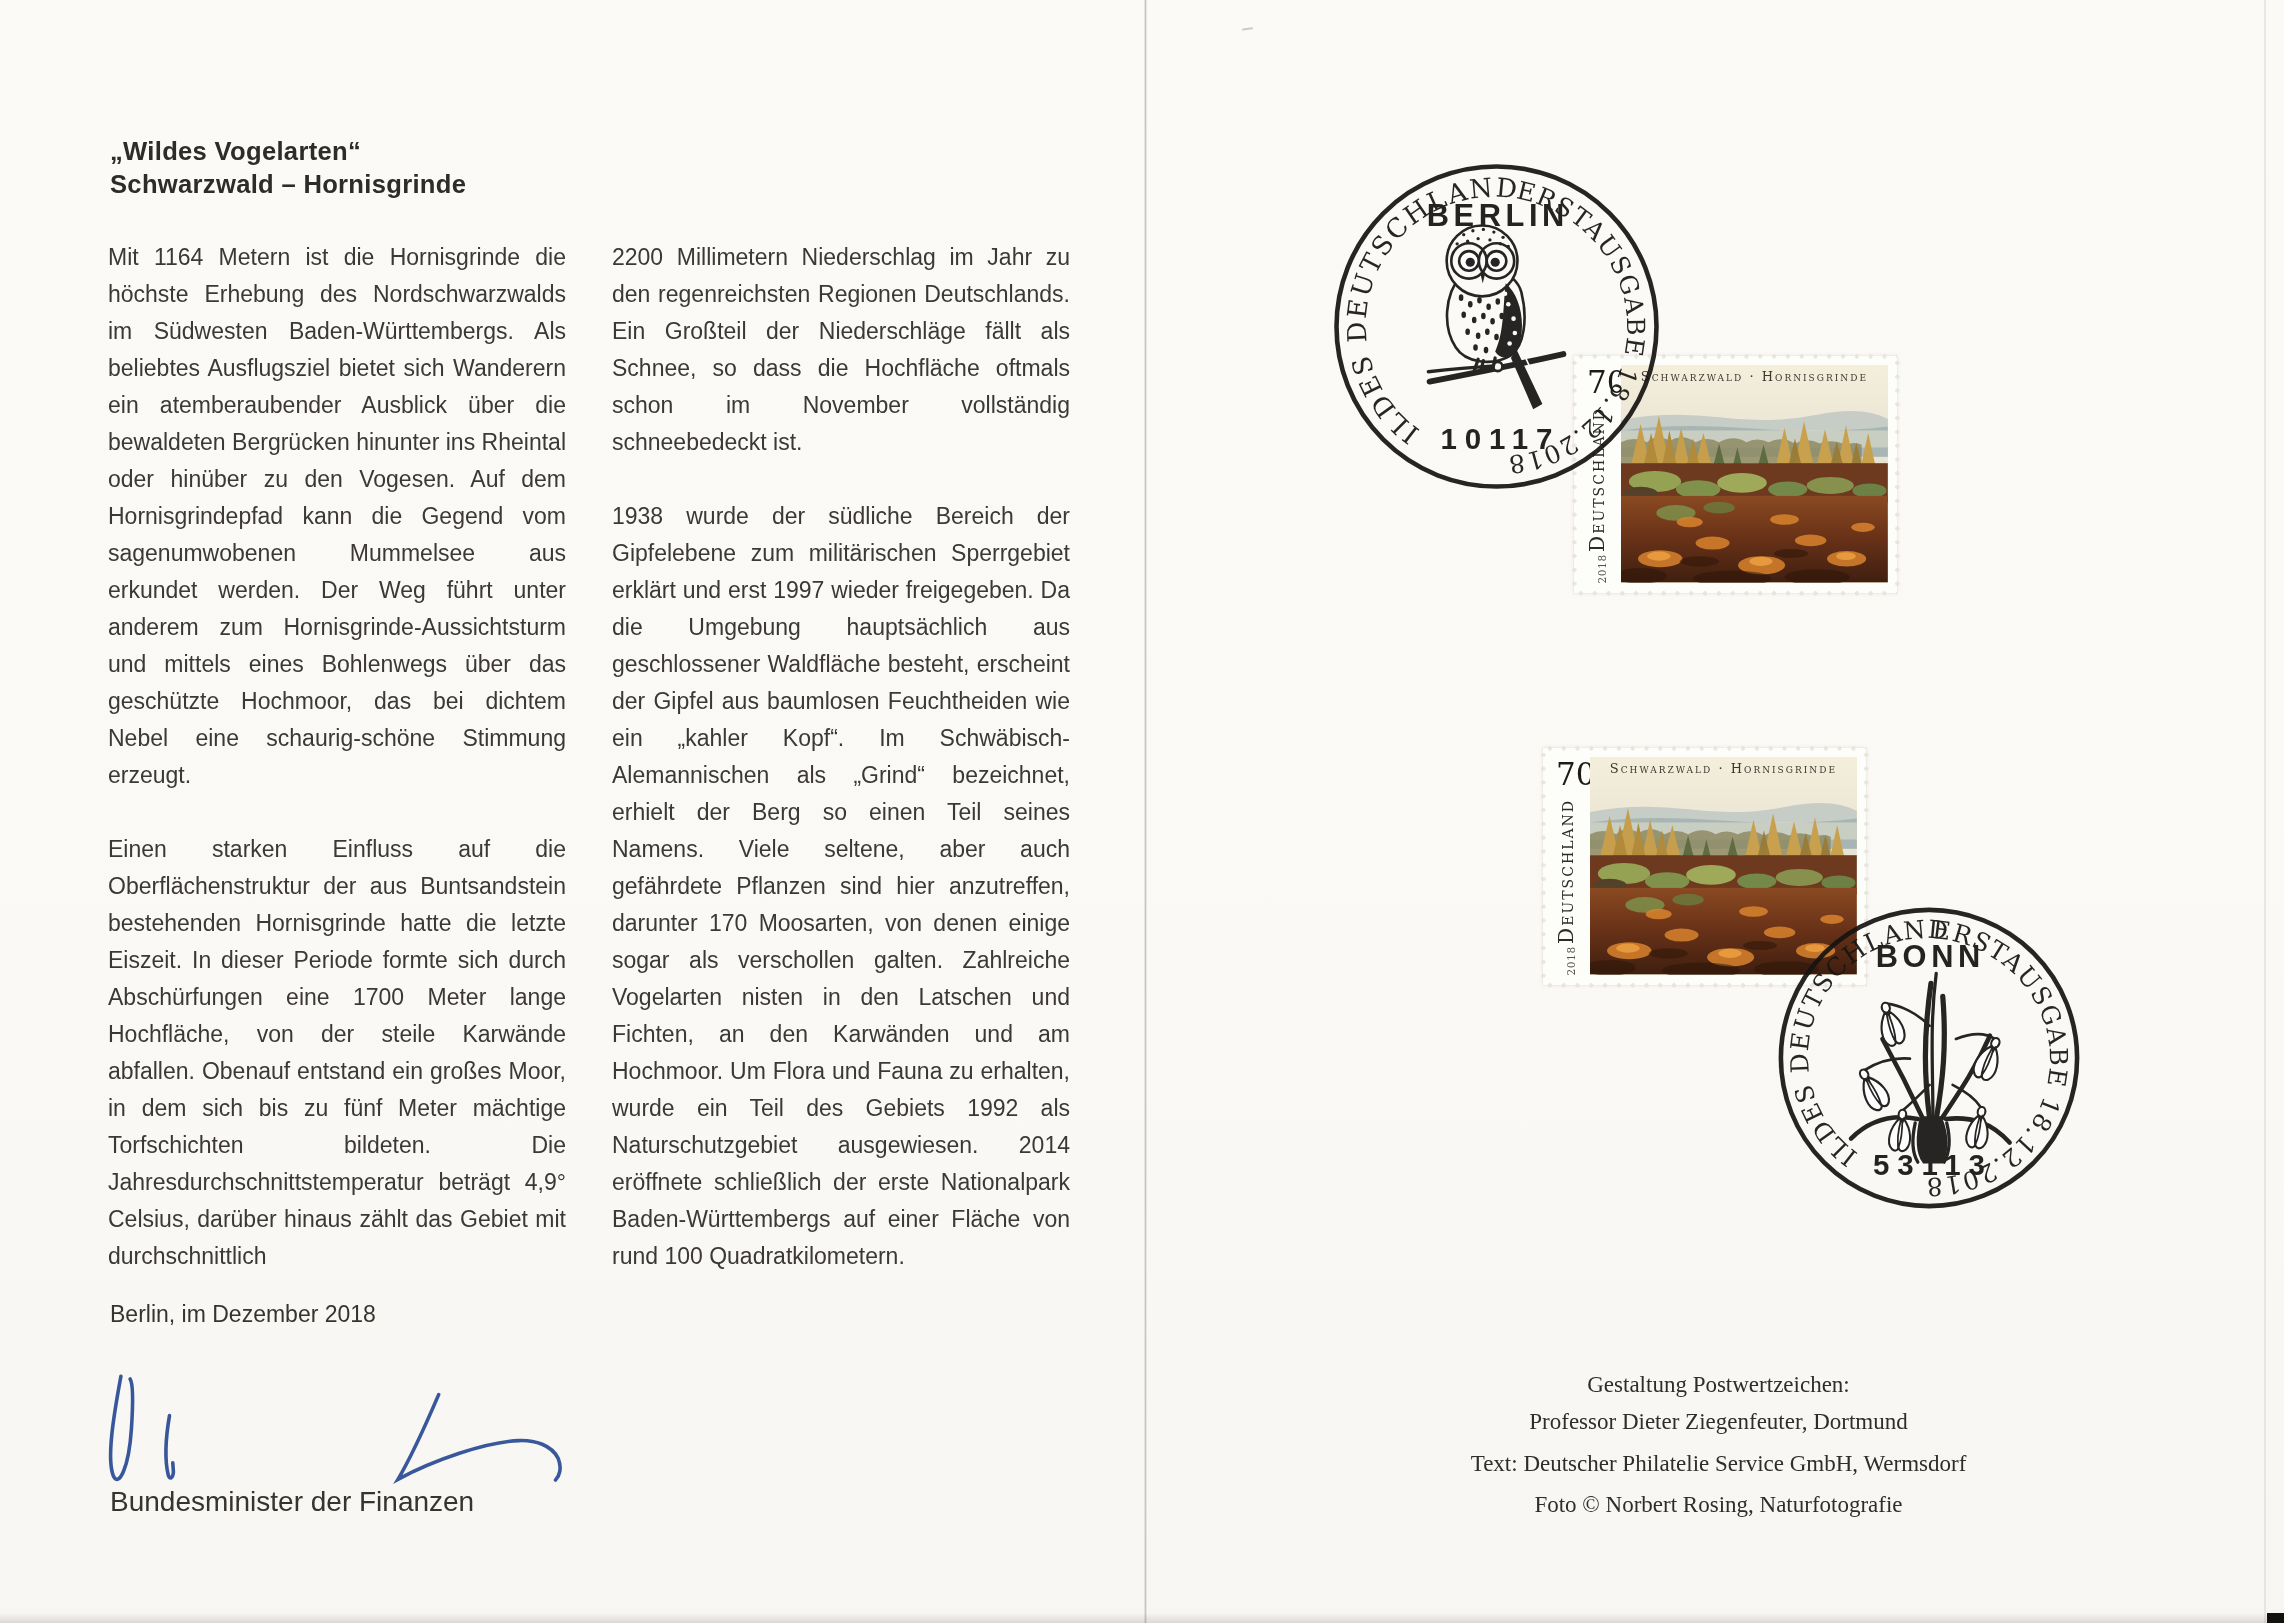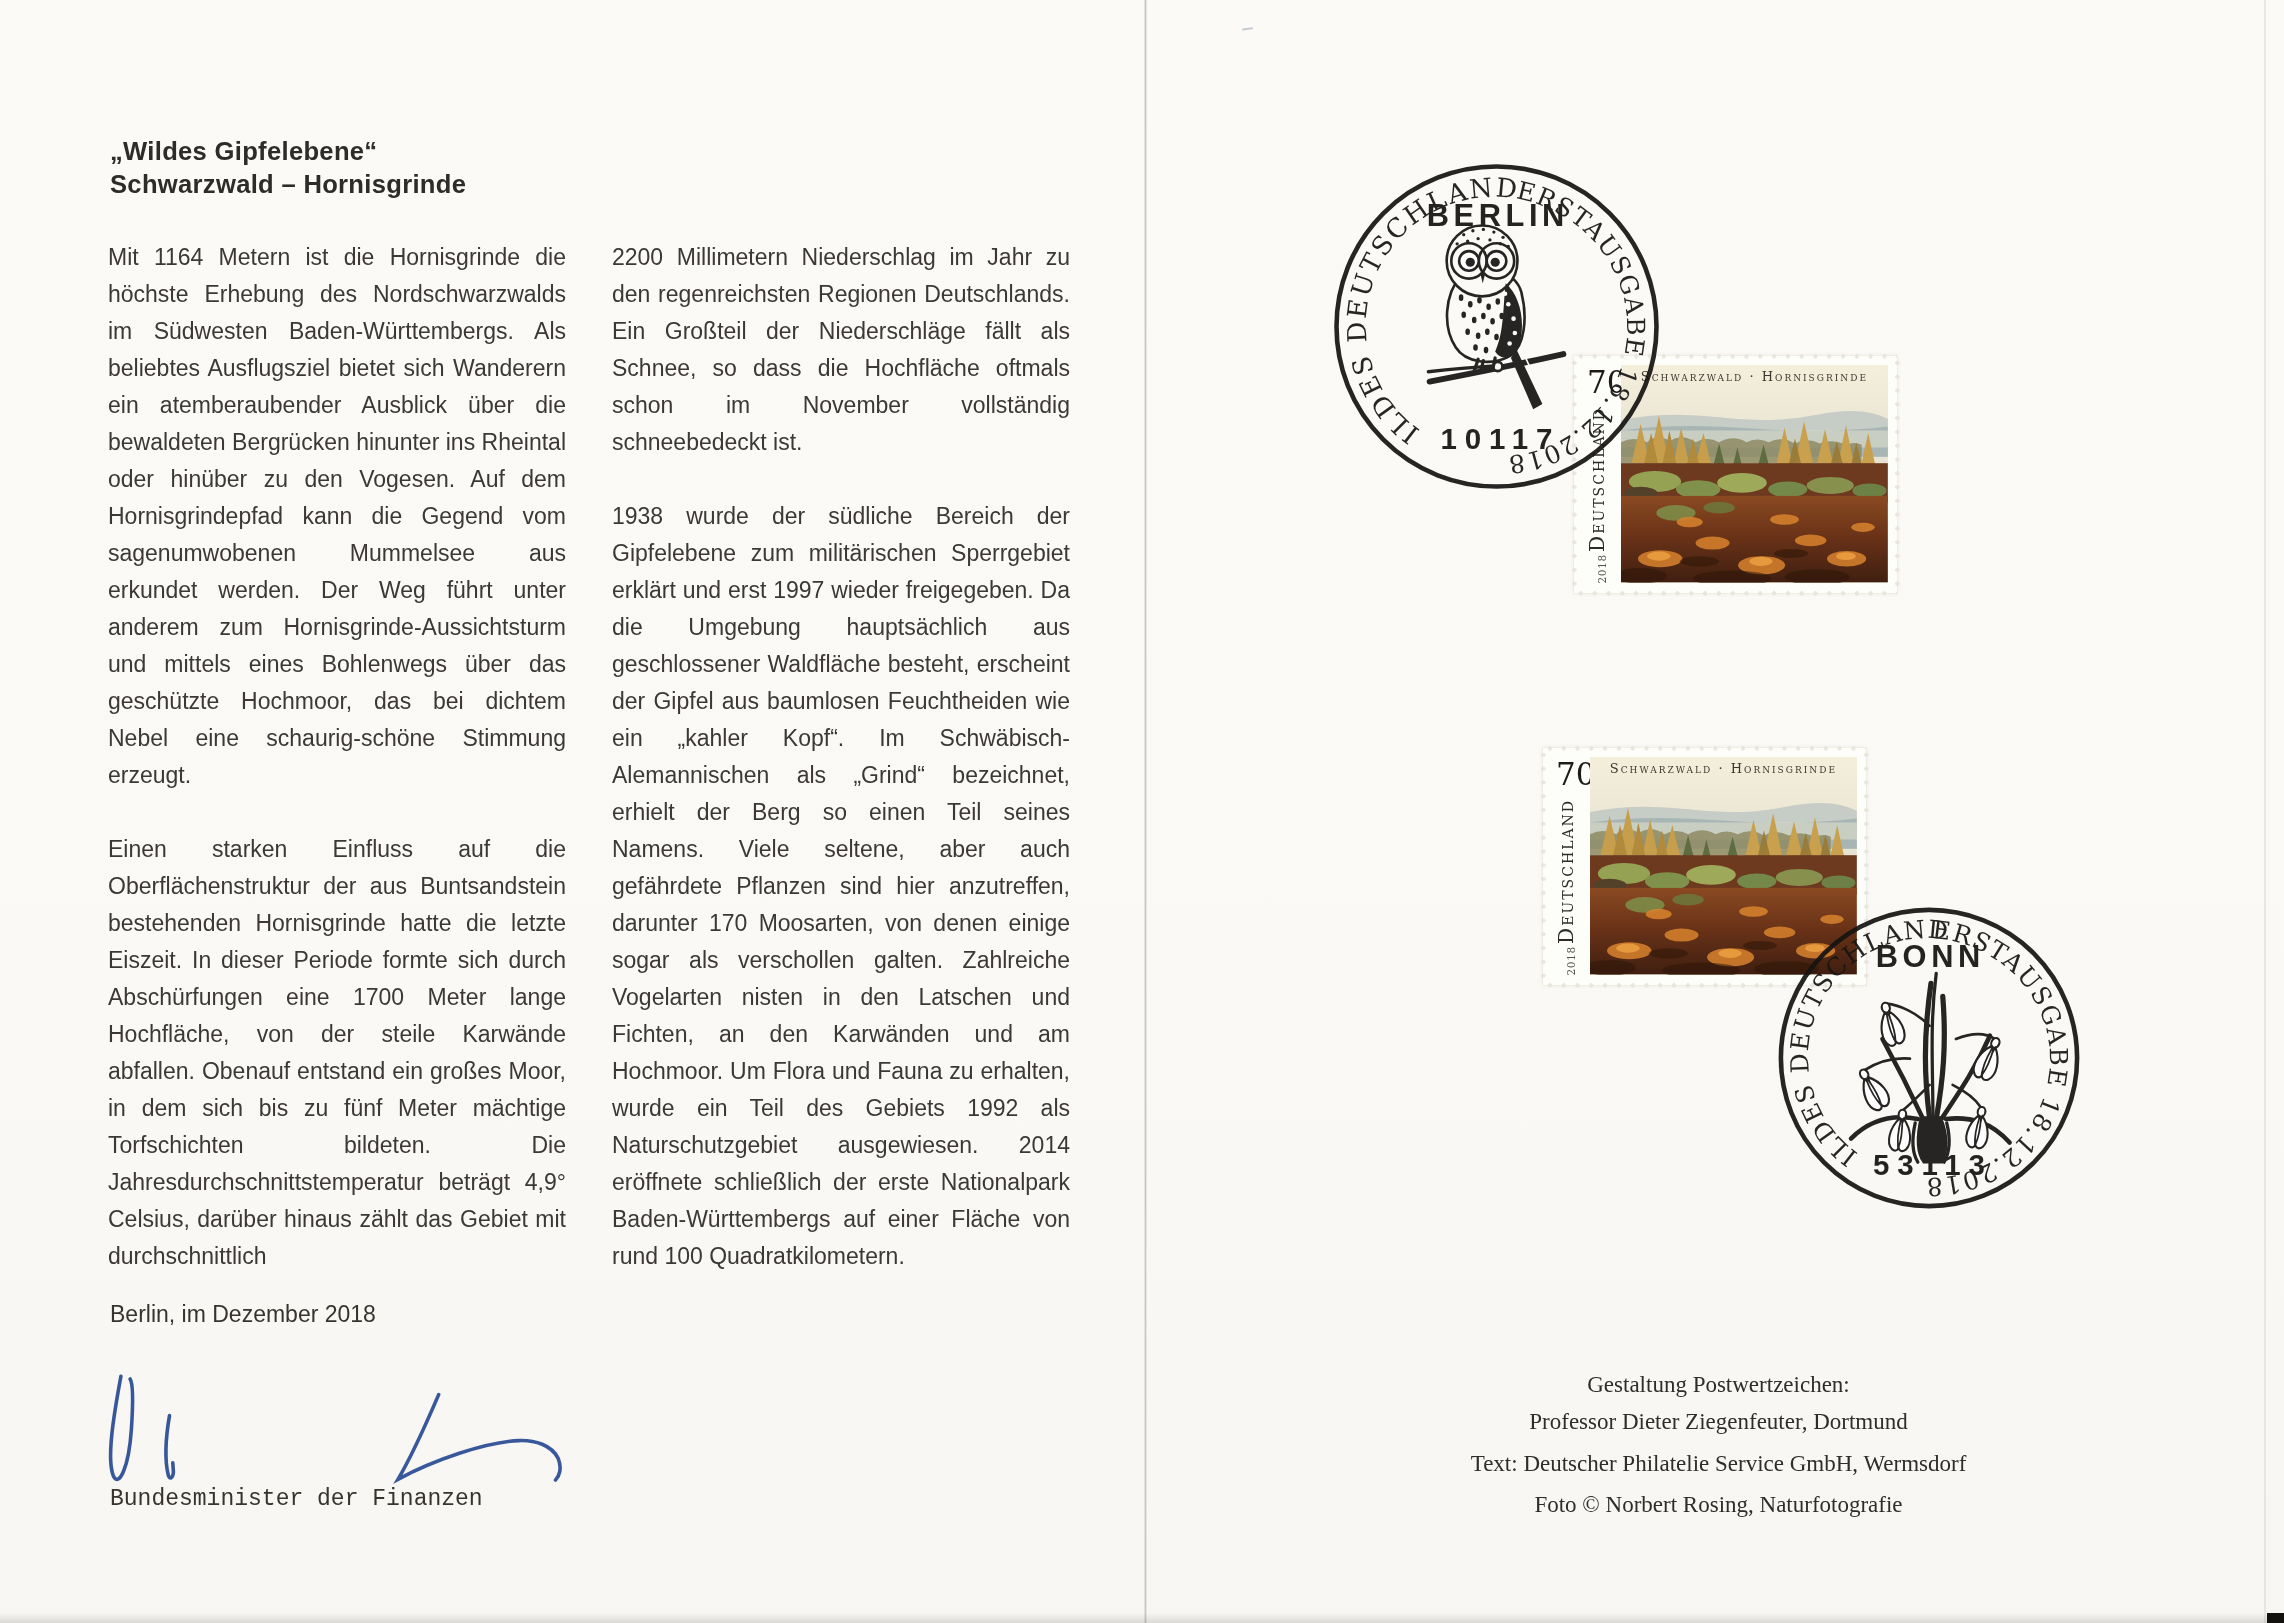--- a/index.html
+++ b/index.html
@@ -21,21 +21,21 @@
   
   .doc-title{position:absolute;left:110px;top:135px;font-size:25.6px;font-weight:bold;
     line-height:33px;letter-spacing:0.3px;color:#2e2c29;}
   .text-columns{position:absolute;left:108px;top:239px;width:962px;}
   .col{position:absolute;top:0;width:458px;font-size:23px;line-height:37px;
     text-align:justify;color:#3b3835;}
   .col p{margin:0 0 37px 0;}
   .col.c1{left:0;} .col.c2{left:504px;}
   .dateline{position:absolute;left:110px;top:1301px;font-size:23px;color:#37342f;}
   .signature-svg{position:absolute;left:92px;top:1350px;}
-  .sig-caption{position:absolute;left:110px;top:1486px;font-size:23px;color:#37342f;font-family:Liberation Mono, monospace;}
+  .sig-caption{position:absolute;left:110px;top:1486px;font-size:28px;color:#37342f;}
 
   
   .stamp{position:absolute;width:323px;height:237px;background:#fdfdfa;
     box-shadow:0 0 0 0.7px #edebe3, 0 0 3.9px rgba(120,116,106,.15);}
   .stamp-1{left:1574px;top:356px;}
   .stamp-2{left:1543px;top:748px;}
   .perf{position:absolute;background-image:radial-gradient(circle,#e6e4db 2px,rgba(0,0,0,0) 2.4px);opacity:.9;}
   .perf.t{left:0;top:-3.3px;width:100%;height:6.6px;background-size:13.8px 6.6px;background-repeat:repeat-x;}
   .perf.b{left:0;bottom:-3.3px;width:100%;height:6.6px;background-size:13.8px 6.6px;background-repeat:repeat-x;}
   .perf.l{left:-3.3px;top:0;width:6.6px;height:100%;background-size:6.6px 13.8px;background-repeat:repeat-y;}
@@ -151,21 +151,21 @@
       </g>
     </g>
   </defs>
 </svg>
 
 <div class="page">
   <div class="fold-line"></div>
   <div class="artifact-dash"></div>
 
   <header class="doc-title">
-    <div>„Wildes Gipfelebene“</div>
+    <div>„Wildes Vogelarten“</div>
     <div>Schwarzwald – Hornisgrinde</div>
   </header>
 
   <div class="text-columns">
     <div class="col c1">
       <p>Mit 1164 Metern ist die Hornisgrinde die höchste Erhebung des Nordschwarzwalds im Südwesten Baden-Württembergs. Als beliebtes Ausflugsziel bietet sich Wanderern ein atemberaubender Ausblick über die bewaldeten Bergrücken hinunter ins Rheintal oder hinüber zu den Vogesen. Auf dem Hornisgrindepfad kann die Gegend vom sagenumwobenen Mummelsee aus erkundet werden. Der Weg führt unter anderem zum Hornisgrinde-Aussichtsturm und mittels eines Bohlenwegs über das geschützte Hochmoor, das bei dichtem Nebel eine schaurig-schöne Stimmung erzeugt.</p>
       <p>Einen starken Einfluss auf die Oberflächenstruktur der aus Buntsandstein bestehenden Hornisgrinde hatte die letzte Eiszeit. In dieser Periode formte sich durch Abschürfungen eine 1700 Meter lange Hochfläche, von der steile Karwände abfallen. Obenauf entstand ein großes Moor, in dem sich bis zu fünf Meter mächtige Torfschichten bildeten. Die Jahresdurchschnittstemperatur beträgt 4,9° Celsius, darüber hinaus zählt das Gebiet mit durchschnittlich</p>
     </div>
     <div class="col c2">
       <p>2200 Millimetern Niederschlag im Jahr zu den regenreichsten Regionen Deutschlands. Ein Großteil der Niederschläge fällt als Schnee, so dass die Hochfläche oftmals schon im November vollständig schneebedeckt ist.</p>

